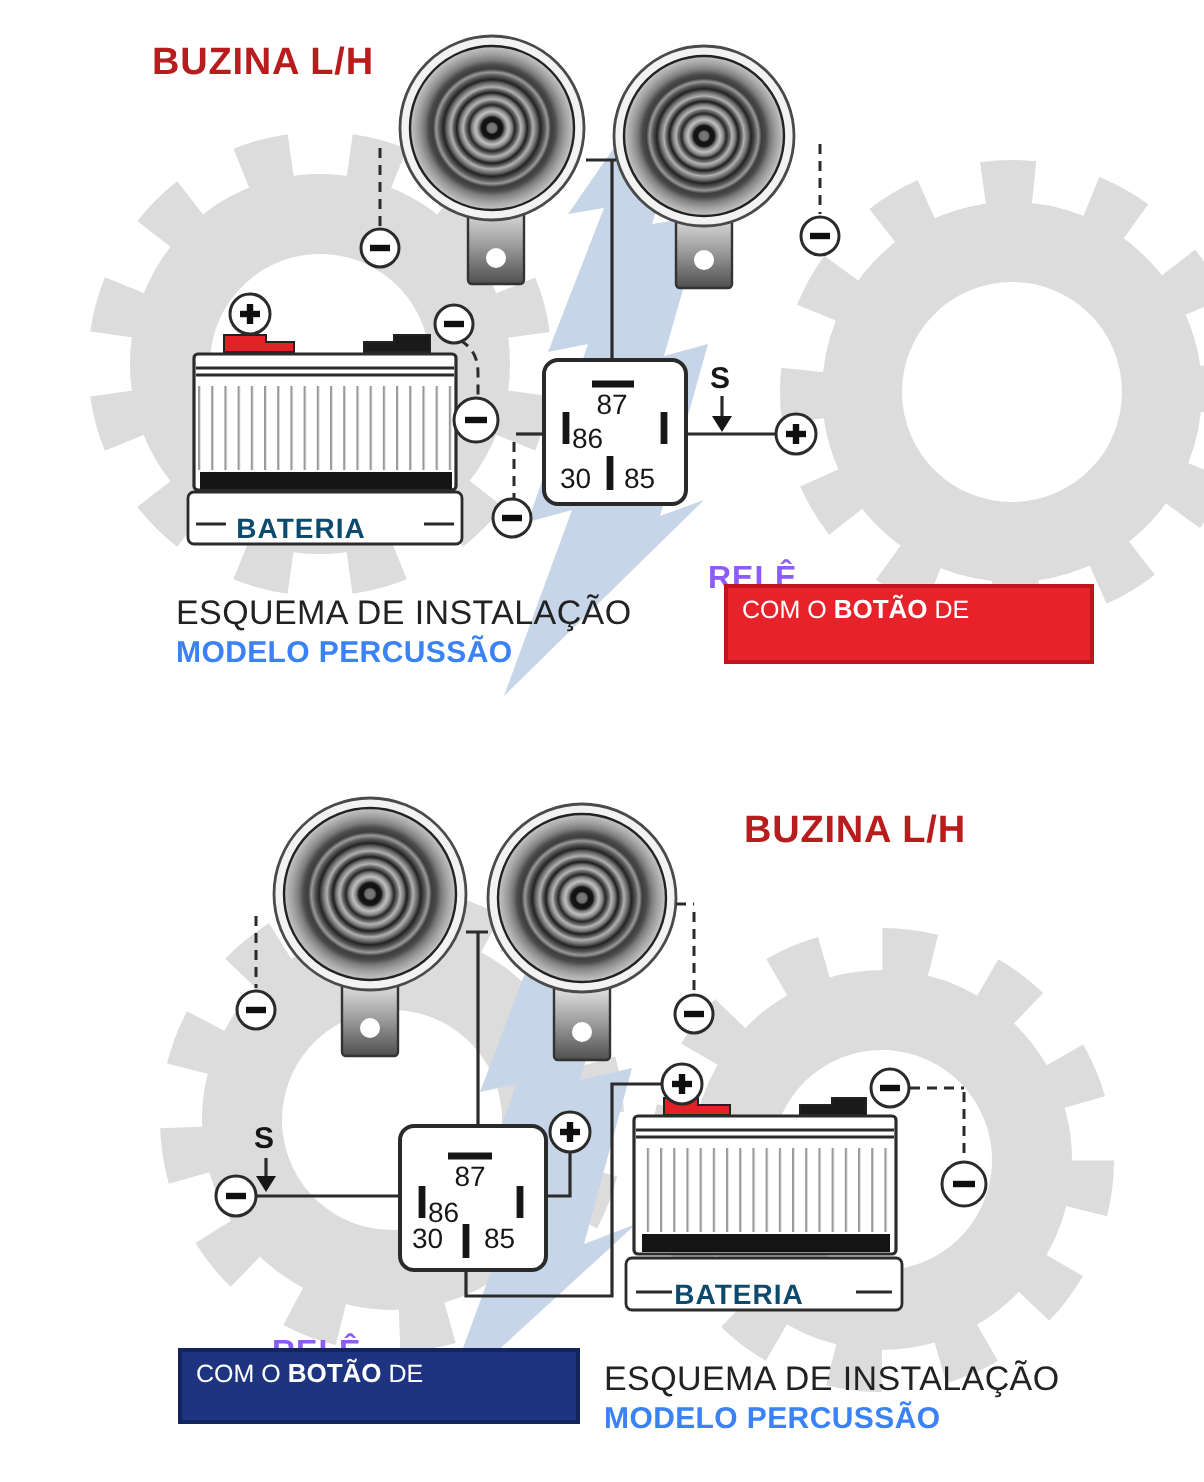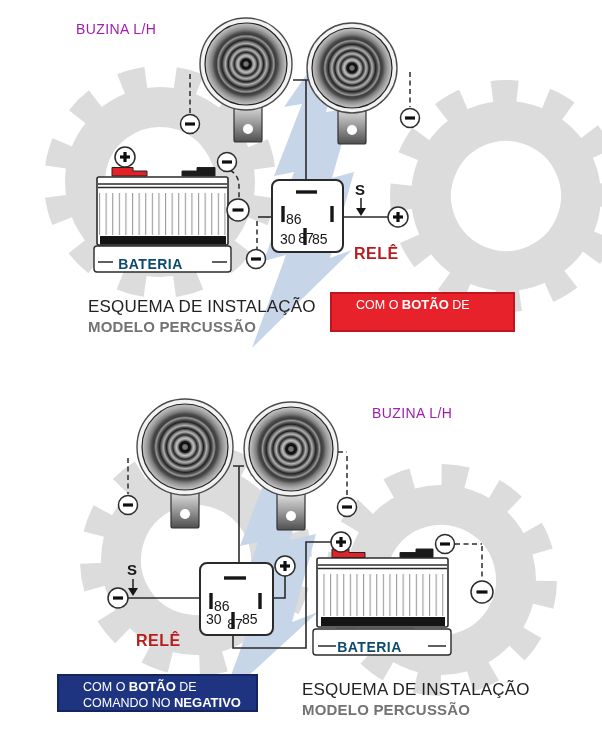--- a/index.html
+++ b/index.html
@@ -1,29 +1,29 @@
 <!DOCTYPE html>
 <html><head>
 <meta charset="utf-8">
 <style>
   html,body{margin:0;padding:0;background:#ffffff;}
   #stage{position:relative;width:602px;height:741px;background:#ffffff;overflow:hidden;
          font-family:"Liberation Sans", sans-serif;color:#1a1a1a;}
   #stage svg{position:absolute;left:0;top:0;}
   .lbl{position:absolute;white-space:nowrap;}
-  .title{font-weight:normal;font-size:14px;letter-spacing:.4px;color:#a21caf;}
+  .title{font-weight:bold;font-size:19px;letter-spacing:.4px;color:#b91c1c;}
   .pin{font-size:14px;color:#161616;text-align:right;}
-  .pin.c{width:24px;text-align:center;margin-top:36px;}
+  .pin.c{width:24px;text-align:center;}
   .sw{font-weight:bold;font-size:15px;color:#161616;}
-  .relay-name{font-weight:bold;font-size:16px;letter-spacing:.5px;color:#b91c1c;}
+  .relay-name{font-weight:bold;font-size:16px;letter-spacing:.5px;color:#8b5cf6;margin-top:36px;}
   .batt-name{font-weight:bold;font-size:14px;letter-spacing:.5px;text-align:center;width:109px;color:#0c4a6e;}
   .cap1{font-size:17px;letter-spacing:.2px;color:#222;}
-  .cap2{font-weight:bold;font-size:15px;letter-spacing:.2px;color:#737373;margin-top:1px;}
+  .cap2{font-weight:bold;font-size:15px;letter-spacing:.2px;color:#3b82f6;margin-top:1px;}
   .banner{position:absolute;box-sizing:border-box;color:#fff;font-size:12.5px;line-height:16px;
-          padding:3px 6px 0 24px;}
+          padding:3px 6px 0 7px;margin-left:32px;}
   .banner b{font-size:13px;}
   .banner.pos{background:#e8222b;border:2px solid #bf151d;width:185px;height:40px;}
   .banner.neg{background:#1f3480;border:2px solid #14245c;width:201px;height:38px;}
   
   .wire{stroke:#2b2b2b;stroke-width:1.6;fill:none;}
   .dash{stroke:#2b2b2b;stroke-width:1.5;fill:none;stroke-dasharray:5 3.5;}
   .term{fill:#ffffff;stroke:#2b2b2b;stroke-width:1.5;}
   .sym{stroke:#0f0f0f;stroke-width:3.2;stroke-linecap:butt;}
   .pinbar{stroke:#161616;stroke-width:3.4;}
   .boxy{fill:#ffffff;stroke:#2a2a2a;stroke-width:2;}
@@ -288,16 +288,15 @@
 <div class="lbl pin" style="left:242px;top:611px;">85</div>
 <div class="lbl sw" style="left:127px;top:561px;">S</div>
 <div class="lbl relay-name" style="left:136px;top:632px;">RELÊ</div>
 <div class="lbl batt-name" style="left:315px;top:639px;">BATERIA</div>
 <div class="lbl" style="left:302px;top:680px;">
   <div class="cap1">ESQUEMA DE INSTALAÇÃO</div>
   <div class="cap2">MODELO PERCUSSÃO</div>
 </div>
 <div class="banner neg" style="left:57px;top:674px;">
   <div><span>COM O </span><b>BOTÃO</b><span> DE</span></div>
-  <div><span>COMANDO NO </span><b>NEGATIVO</b></div>
 </div>
 
 </div>
 
 </body></html>

